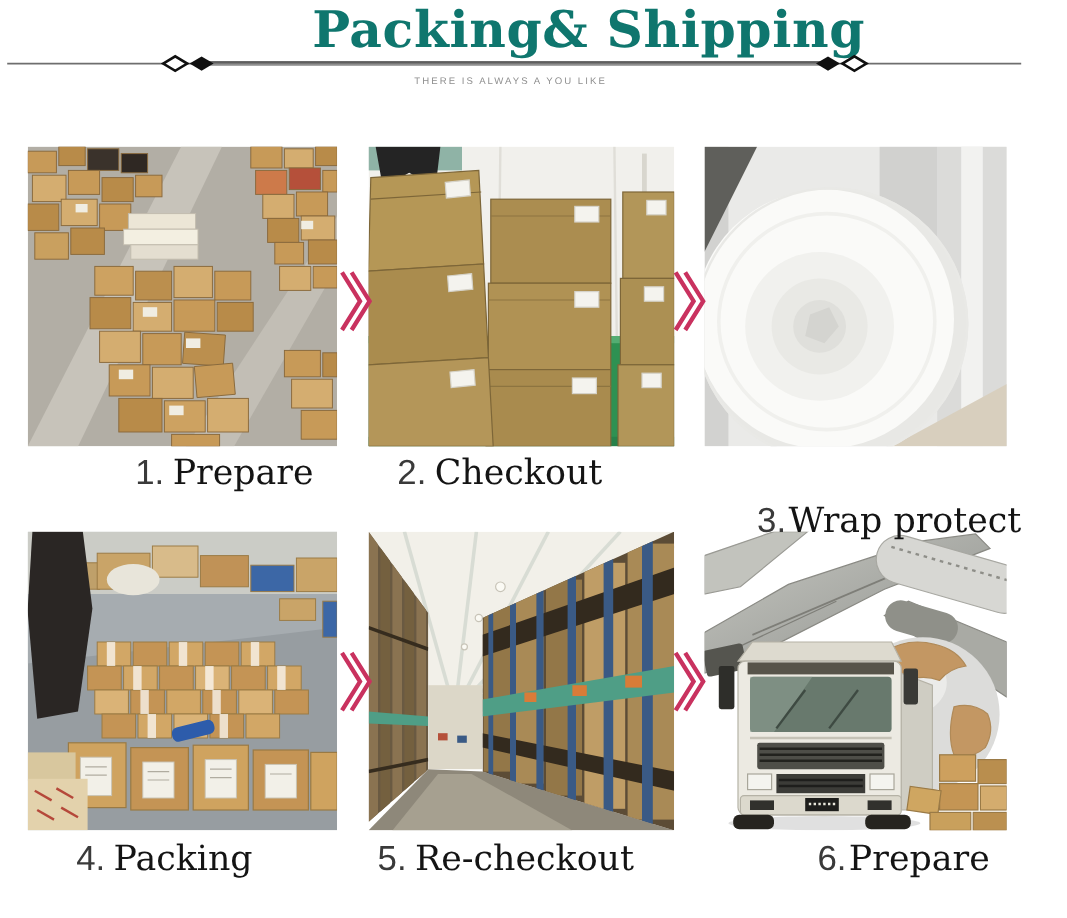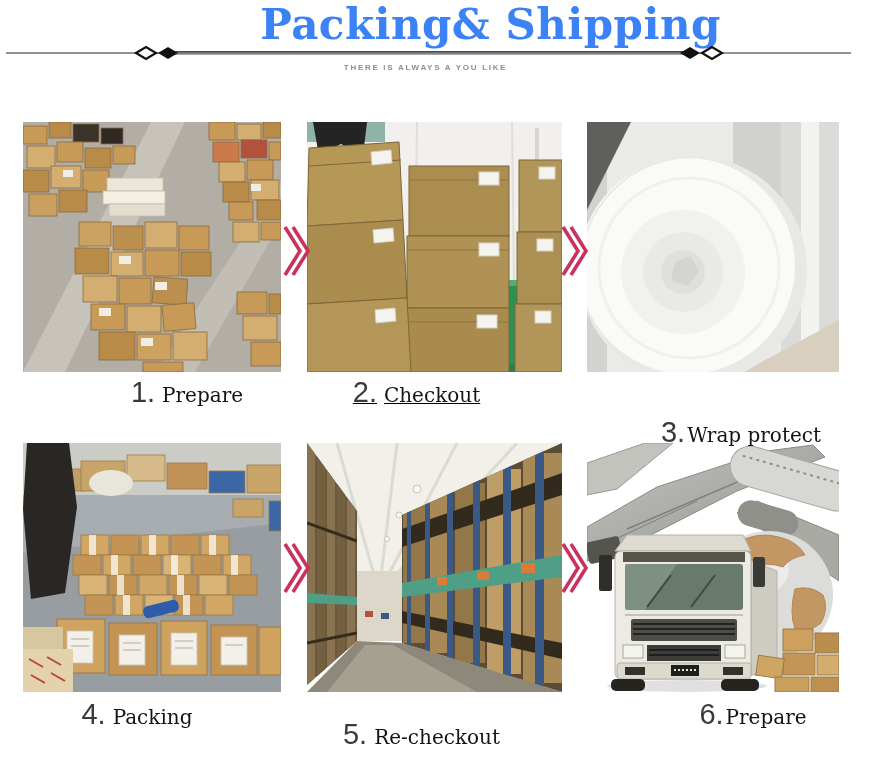--- a/index.html
+++ b/index.html
@@ -4,56 +4,56 @@
 <style>
   html,body{margin:0;padding:0;}
   body{
     width:889px;height:765px;position:relative;overflow:hidden;
     background:#ffffff;font-family:"Liberation Sans",sans-serif;
   }
   
   .title{
     position:absolute;top:0;left:0;width:889px;text-align:center;
     text-indent:92px;font-family:"DejaVu Serif","Liberation Serif",serif;
-    font-weight:700;font-size:42px;line-height:50px;color:#3b82f6;
+    font-weight:700;font-size:42px;line-height:50px;color:#0f766e;
     letter-spacing:.5px;white-space:nowrap;
   }
   .divider{position:absolute;top:44px;left:0;width:889px;height:18px;}
   .tagline{
     position:absolute;top:63px;left:0;width:889px;text-align:center;
-    text-indent:-38px;font-size:8px;font-weight:700;letter-spacing:1.7px;
+    text-indent:-38px;font-size:8px;font-weight:400;letter-spacing:1.7px;
     color:#8f8f8f;white-space:nowrap;
   }
   
   .photo{position:absolute;overflow:hidden;}
   .photo svg{display:block;width:100%;height:100%;}
   .p1{left:23px; top:122px;width:258px;height:250px;}
   .p2{left:307px;top:122px;width:255px;height:250px;}
   .p3{left:587px;top:122px;width:252px;height:250px;}
   .p4{left:23px; top:443px;width:258px;height:249px;}
   .p5{left:307px;top:443px;width:255px;height:249px;}
   .p6{left:587px;top:443px;width:252px;height:249px;}
   .arrow{position:absolute;width:30px;height:54px;}
   .a1{left:281px;top:224px;} .a2{left:559px;top:224px;}
   .a3{left:281px;top:541px;} .a4{left:559px;top:541px;}
   .caption{position:absolute;height:42px;text-align:center;white-space:nowrap;}
   .c1{left:58px; top:376px;width:258px;}
-  .c2{left:289px;top:376px;width:255px;text-decoration:underline;}
+  .c2{left:289px;top:376px;width:255px;}
   .c3{left:615px;top:376px;width:252px;margin-top:40px;}
   .c4{left:8px;  top:698px;width:258px;}
-  .c5{left:294px;top:698px;width:255px;margin-top:20px;}
+  .c5{left:294px;top:698px;width:255px;}
   .c6{left:627px;top:698px;width:252px;}
   .cap-num{
     font-family:"Liberation Sans",sans-serif;font-weight:400;
     font-size:29px;color:#3a3a3a;margin-right:7px;
   }
   .tight .cap-num{margin-right:2px;}
   .cap-word{
     font-family:"DejaVu Serif","Liberation Serif",serif;
-    font-size:20px;color:#141414;
+    font-size:29px;color:#141414;
   }
 </style>
 </head>
 <body>
 
 <div class="title">Packing&amp; Shipping</div>
 
 <div class="divider">
   <svg width="889" height="18" viewBox="0 0 889 18">
     <defs>

